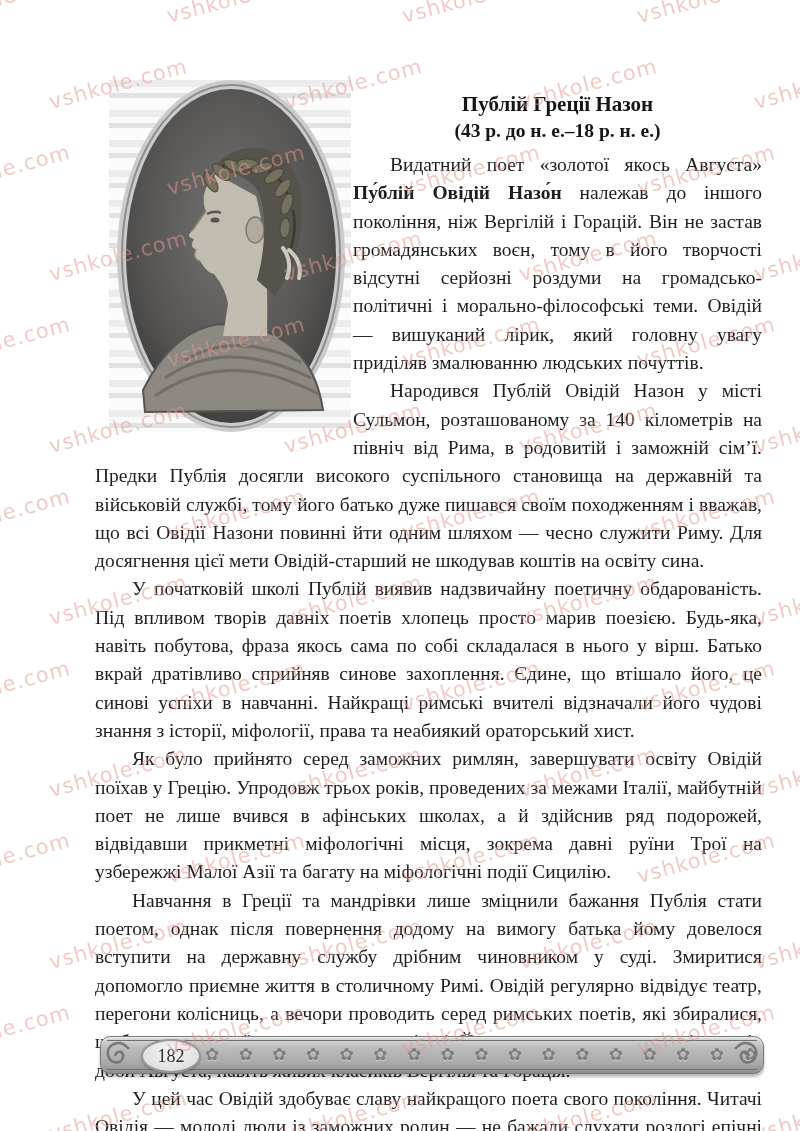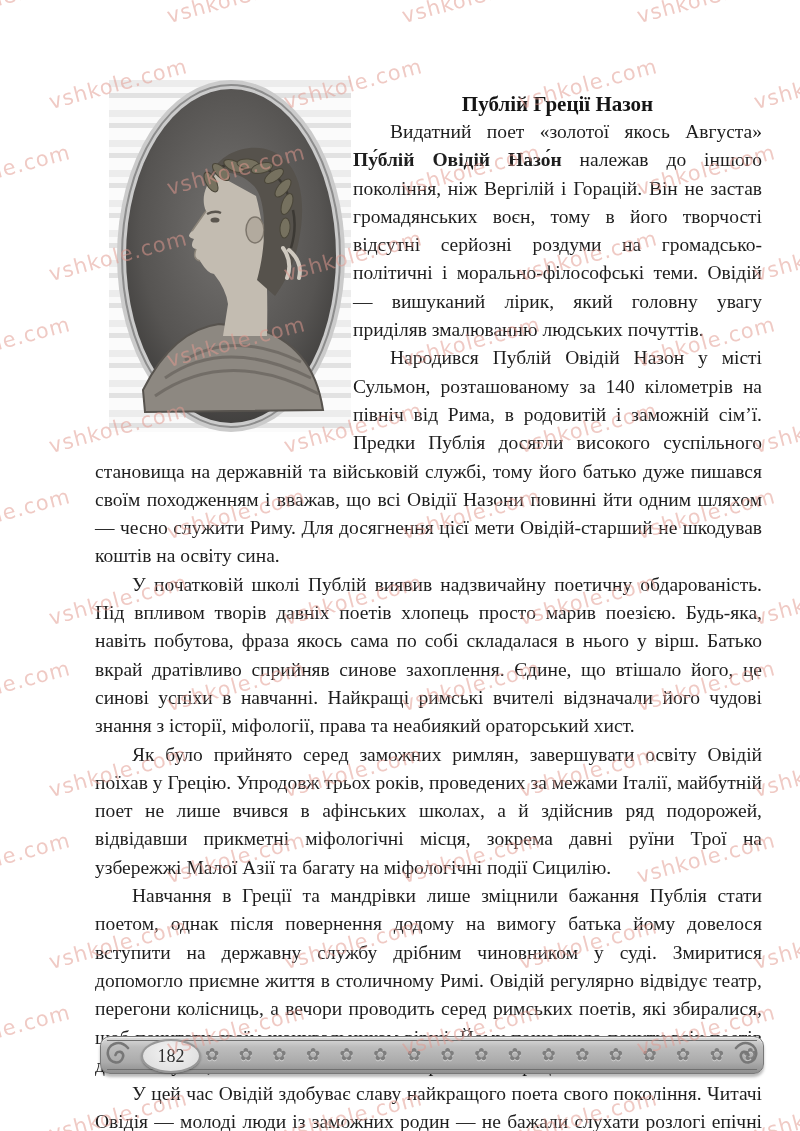--- a/index.html
+++ b/index.html
@@ -219,20 +219,21 @@
         <ellipse cx="168" cy="110" rx="5" ry="11" transform="rotate(-140 168 110)"></ellipse>
         <ellipse cx="172" cy="126" rx="5" ry="11" transform="rotate(-160 172 126)"></ellipse>
         <ellipse cx="170" cy="150" rx="5" ry="10" transform="rotate(-175 170 150)"></ellipse>
       </g>
 
       <path d="M168 170 q10 14 4 30 M174 172 q14 12 10 28" fill="none" stroke="#cfc9bf" stroke-width="4" stroke-linecap="round"></path>
     </svg>
   </div>
 
   <h1 class="title">Публій Греції Назон</h1>
+  <h2 class="dates">(43 р. до н. е.–18 р. н. е.)</h2>
 
   <div class="article">
       <p><span>Видатний поет «золотої якось Августа» </span><span class="bi">Пу́блій Овідій Назо́н</span><span> належав до іншого покоління, ніж Вергілій і Горацій. Він не застав громадянських воєн, тому в його творчості відсутні серйозні роздуми на громадсько-політичні і морально-філософські теми. Овідій — вишуканий лірик, який головну увагу приділяв змалюванню людських почуттів.</span></p>
       <p><span>Народився Публій Овідій Назон у місті Сульмон, розташованому за 140 кілометрів на північ від Рима, в родовитій і заможній сім’ї. Предки Публія досягли високого суспільного становища на державній та військовій службі, тому його батько дуже пишався своїм походженням і вважав, що всі Овідії Назони повинні йти одним шляхом — чесно служити Риму. Для досягнення цієї мети Овідій-старший не шкодував коштів на освіту сина.</span></p>
       <p><span>У початковій школі Публій виявив надзвичайну поетичну обдарованість. Під впливом творів давніх поетів хлопець просто марив поезією. Будь-яка, навіть побутова, фраза якось сама по собі складалася в нього у вірш. Батько вкрай дратівливо сприйняв синове захоплення. Єдине, що втішало його, це синові успіхи в навчанні. Найкращі римські вчителі відзначали його чудові знання з історії, міфології, права та неабиякий ораторський хист.</span></p>
       <p><span>Як було прийнято серед заможних римлян, завершувати освіту Овідій поїхав у Грецію. Упродовж трьох років, проведених за межами Італії, майбутній поет не лише вчився в афінських школах, а й здійснив ряд подорожей, відвідавши прикметні міфологічні місця, зокрема давні руїни Трої на узбережжі Малої Азії та багату на міфологічні події Сицилію.</span></p>
       <p><span>Навчання в Греції та мандрівки лише зміцнили бажання Публія стати поетом, однак після повернення додому на вимогу батька йому довелося вступити на державну службу дрібним чиновником у суді. Змиритися допомогло приємне життя в столичному Римі. Овідій регулярно відвідує театр, перегони колісниць, а вечори проводить серед римських поетів, які збиралися, щоб почитати своїм шанувальникам вірші. Йому пощастило почути всіх поетів доби Августа, навіть живих класиків Вергілія та Горація.</span></p>
       <p><span>У цей час Овідій здобуває славу найкращого поета свого покоління. Читачі Овідія — молоді люди із заможних родин — не бажали слухати розлогі епічні твори чи віршовані моральні настанови Вергілія і Горація. Нове покоління відкидало державну службу як обтяжливий обов’язок і хотіло жити в своє задоволення, насолоджуючись тими благами, які дає їм багатство.</span></p>
     </div>
 </div>

